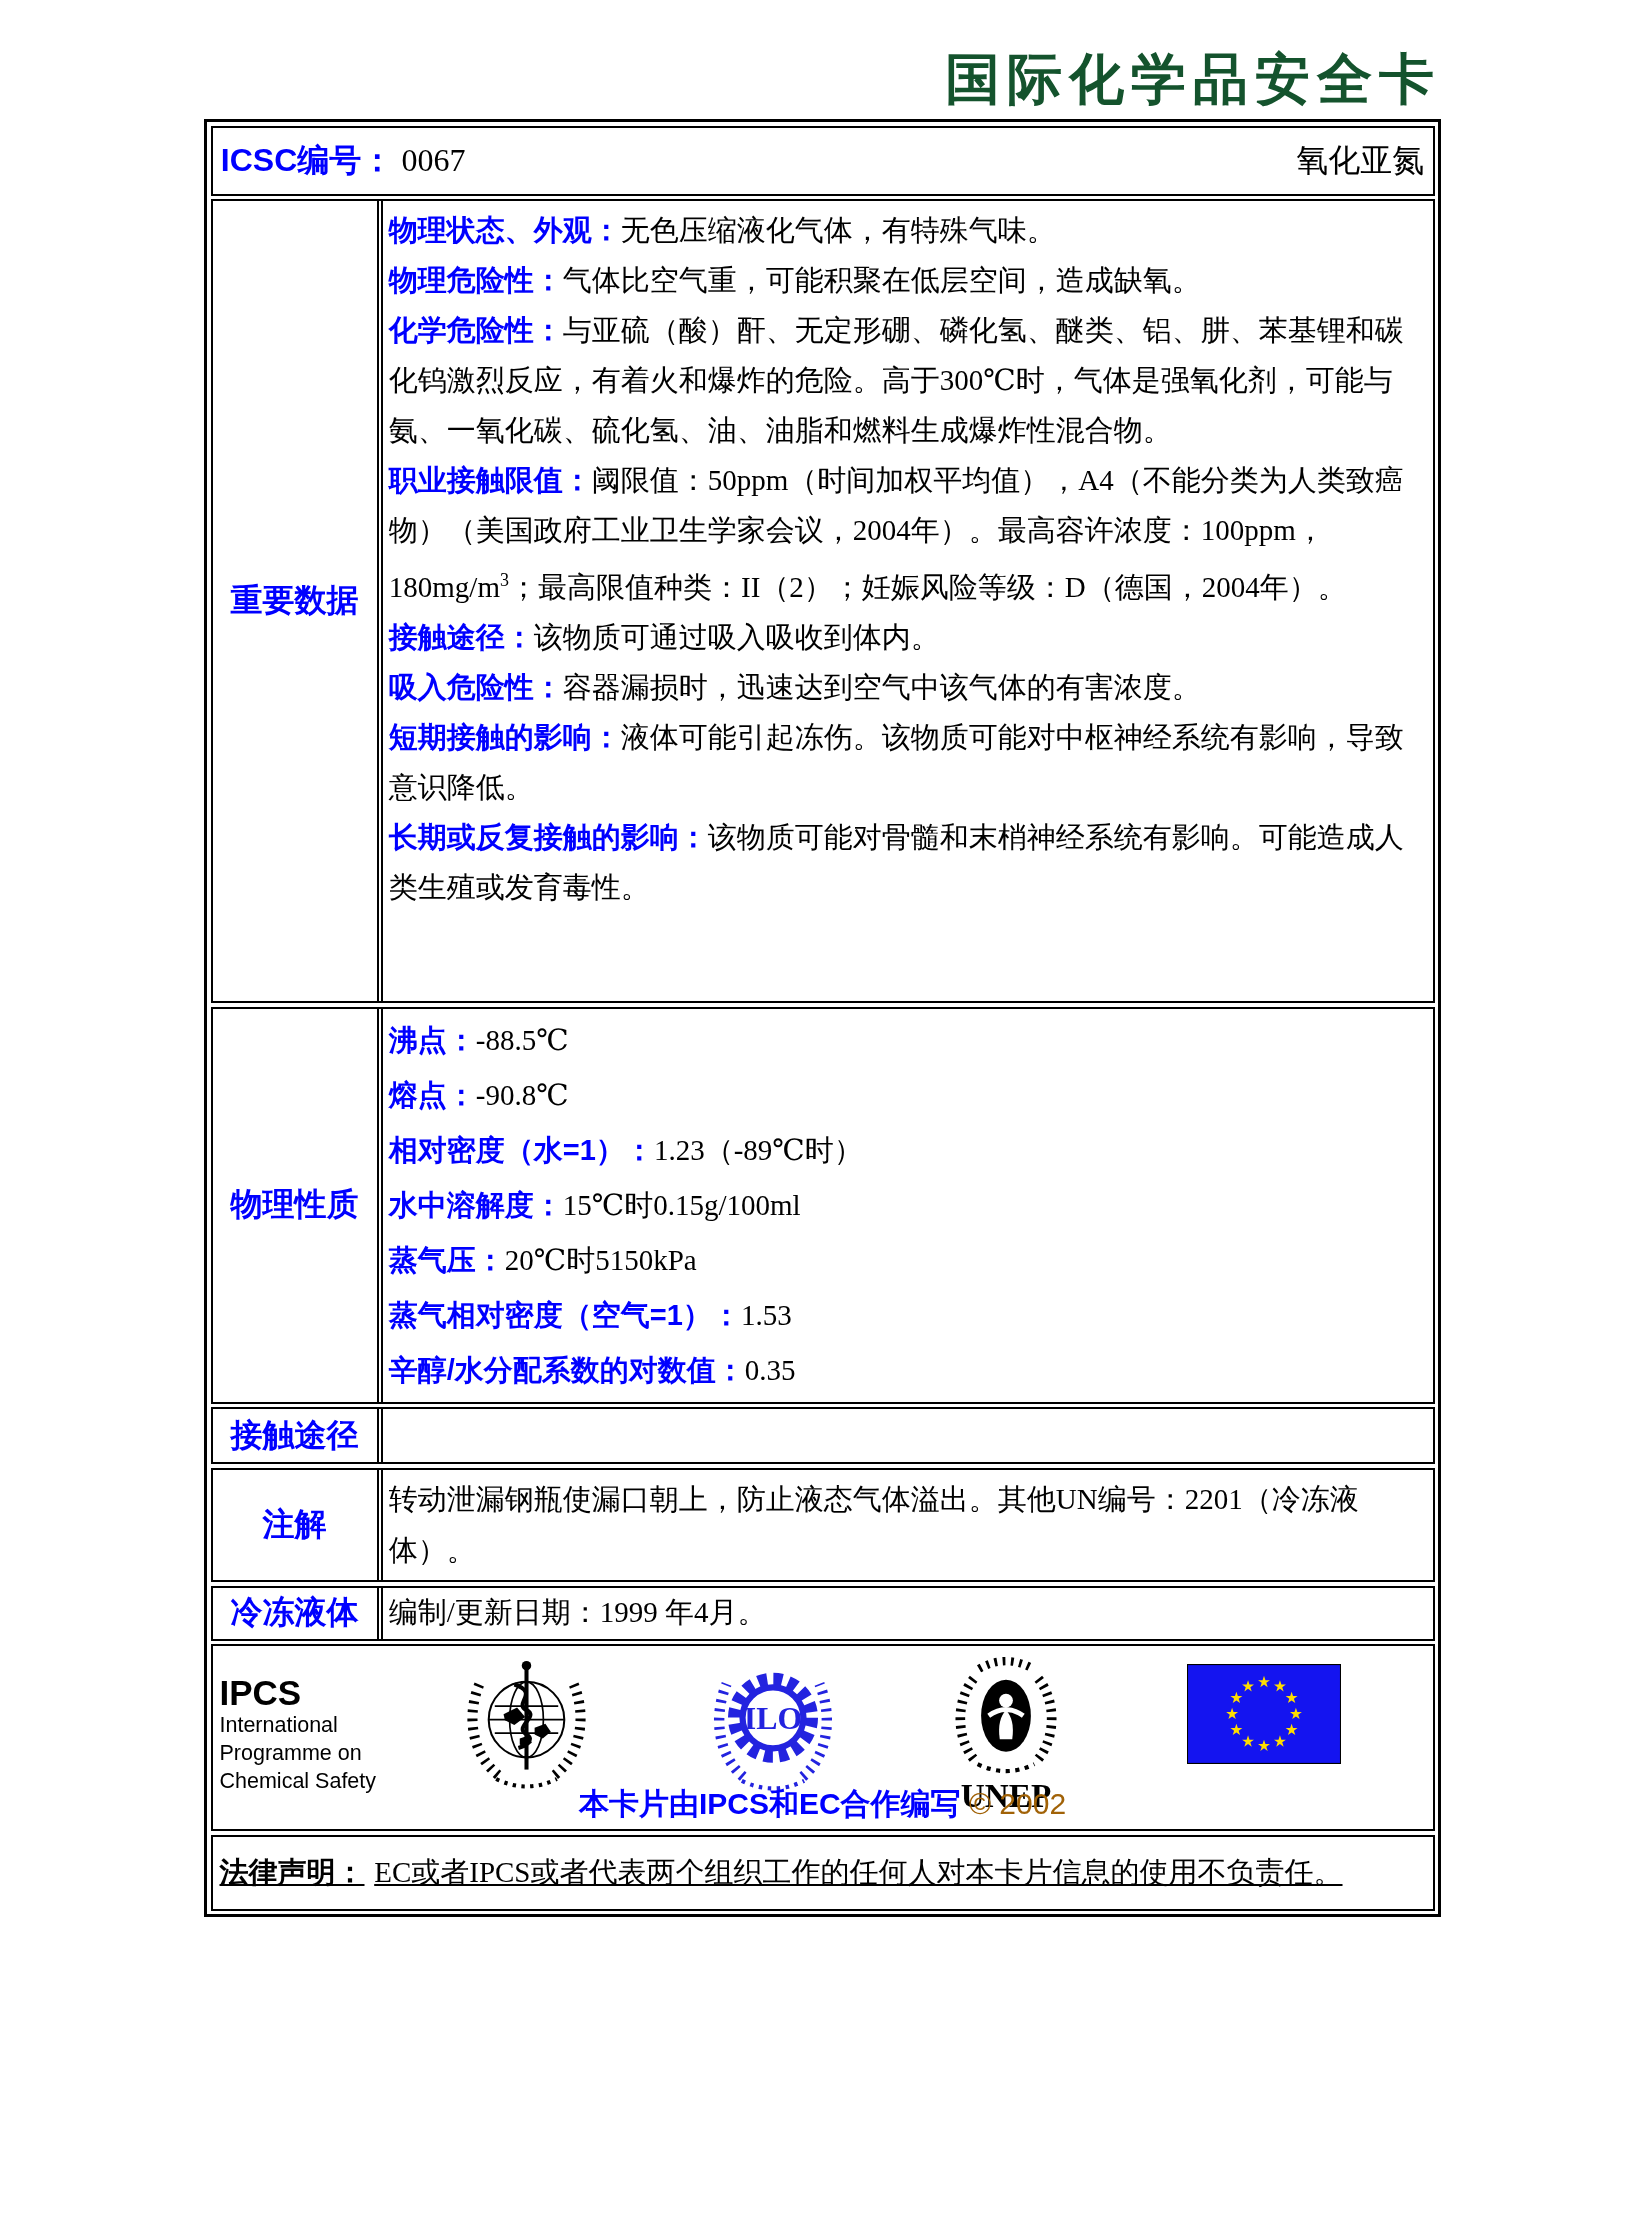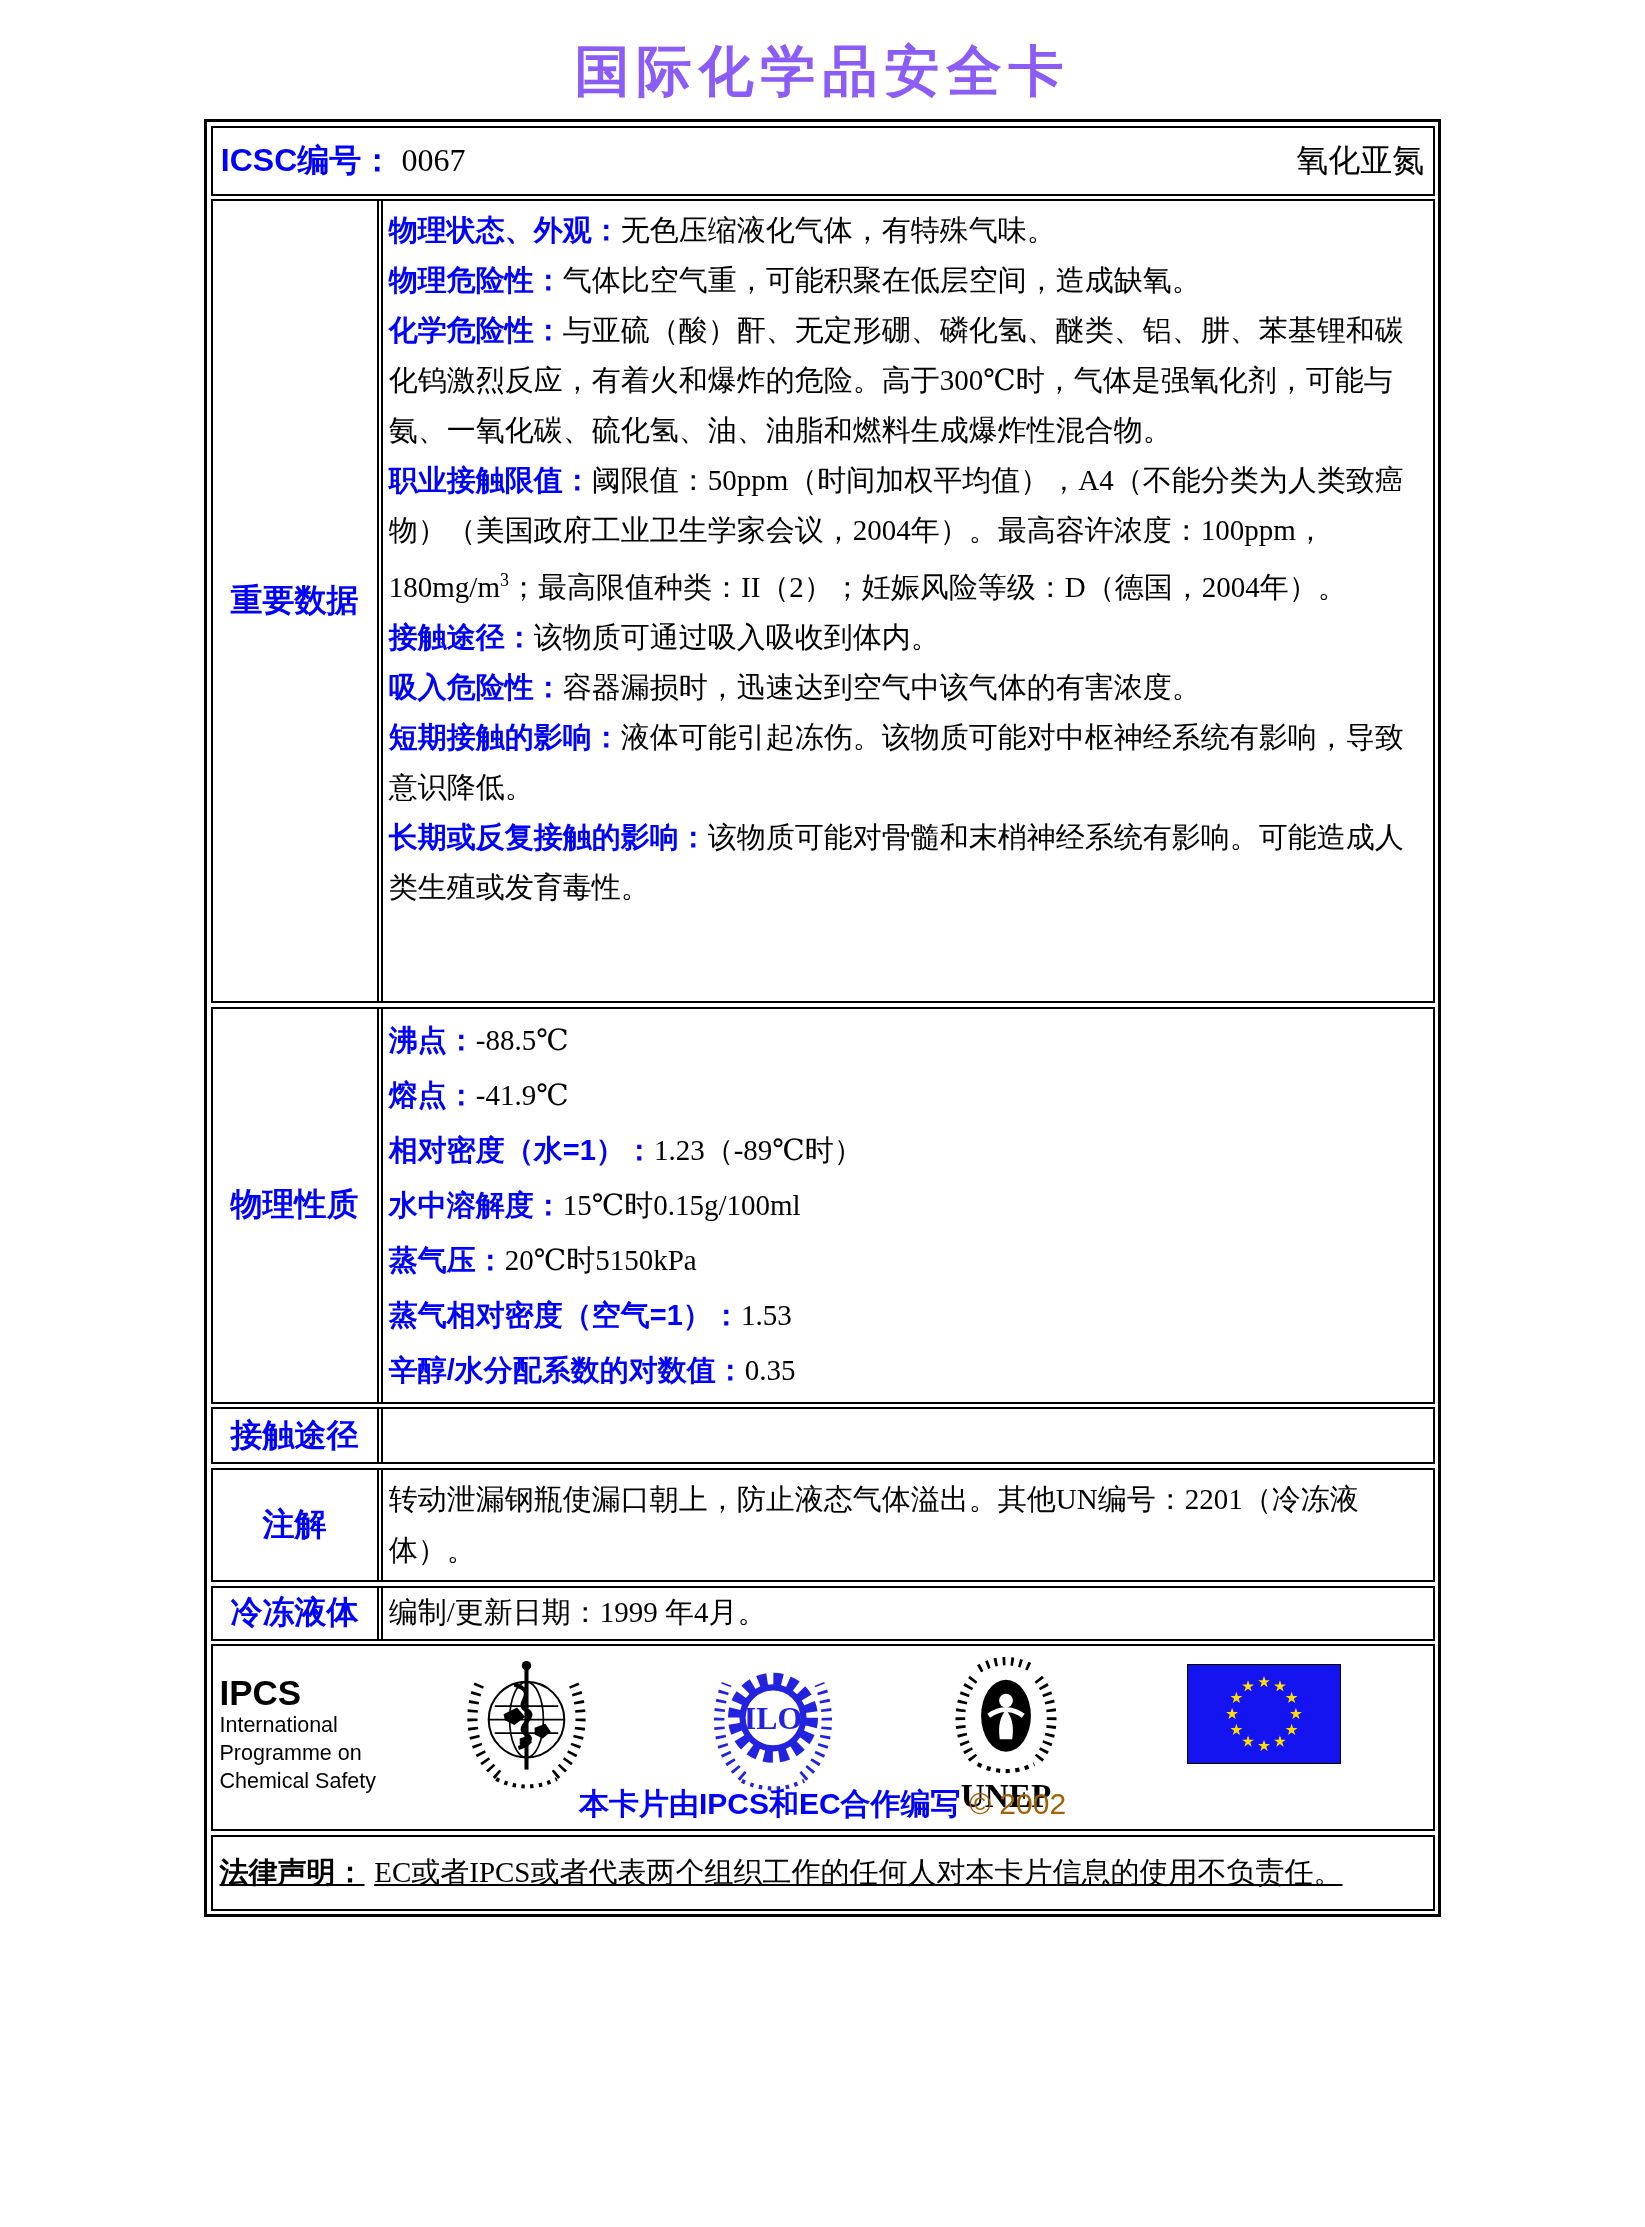--- a/index.html
+++ b/index.html
@@ -1,19 +1,19 @@
 <!DOCTYPE html>
 <html style="font-size:11px"><head>
 <meta charset="utf-8">
 <style>
   html,body{margin:0;padding:0;background:#fff;}
   .page{position:relative;width:1646px;height:2227px;background:#fff;overflow:hidden;
         font-family:"Liberation Serif","DejaVu Serif",serif;color:#000;}
-  .page-title{position:absolute;top:35px;left:204px;width:1237px;text-align:center;
-        font-size:55px;font-weight:bold;color:#8b5cf6;letter-spacing:7px;
+  .page-title{position:absolute;top:43px;left:204px;width:1237px;text-align:right;
+        font-size:55px;font-weight:bold;color:#14532d;letter-spacing:7px;
         font-family:"Liberation Serif","DejaVu Serif",serif;}
   .card{position:absolute;left:204px;top:119px;width:1237px;border:3.5px solid #000;
         box-sizing:border-box;background:#fff;}
   .row{border:2.1px solid #000;margin:3.5px;display:flex;align-items:stretch;box-sizing:border-box;}
   .header-row{justify-content:space-between;align-items:center;height:70px;
         padding:0 8.3px;font-size:32px;}
   .lbl{color:#0000FF;font-weight:bold;font-family:"Liberation Sans","DejaVu Sans",sans-serif;}
   .val{color:#000;font-family:"Liberation Serif",serif;margin-left:8.3px;}
   .chem{font-size:32px;}
   .label-cell{flex:0 0 166px;display:flex;align-items:center;justify-content:center;
@@ -78,21 +78,21 @@
         <p><span class="lbl">吸入危险性：</span><span>容器漏损时，迅速达到空气中该气体的有害浓度。</span></p>
         <p><span class="lbl">短期接触的影响：</span><span>液体可能引起冻伤。该物质可能对中枢神经系统有影响，导致意识降低。</span></p>
         <p><span class="lbl">长期或反复接触的影响：</span><span>该物质可能对骨髓和末梢神经系统有影响。可能造成人类生殖或发育毒性。</span></p>
       </div>
     </div>
 
     <div class="row phys-row">
       <div class="label-cell">物理性质</div>
       <div class="content-cell phys">
         <p><span class="lbl">沸点：</span><span>-88.5℃</span></p>
-        <p><span class="lbl">熔点：</span><span>-41.9℃</span></p>
+        <p><span class="lbl">熔点：</span><span>-90.8℃</span></p>
         <p><span class="lbl">相对密度（水=1）：</span><span>1.23（-89℃时）</span></p>
         <p><span class="lbl">水中溶解度：</span><span>15℃时0.15g/100ml</span></p>
         <p><span class="lbl">蒸气压：</span><span>20℃时5150kPa</span></p>
         <p><span class="lbl">蒸气相对密度（空气=1）：</span><span>1.53</span></p>
         <p><span class="lbl">辛醇/水分配系数的对数值：</span><span>0.35</span></p>
       </div>
     </div>
 
     <div class="row env-row">
       <div class="label-cell">接触途径</div>

